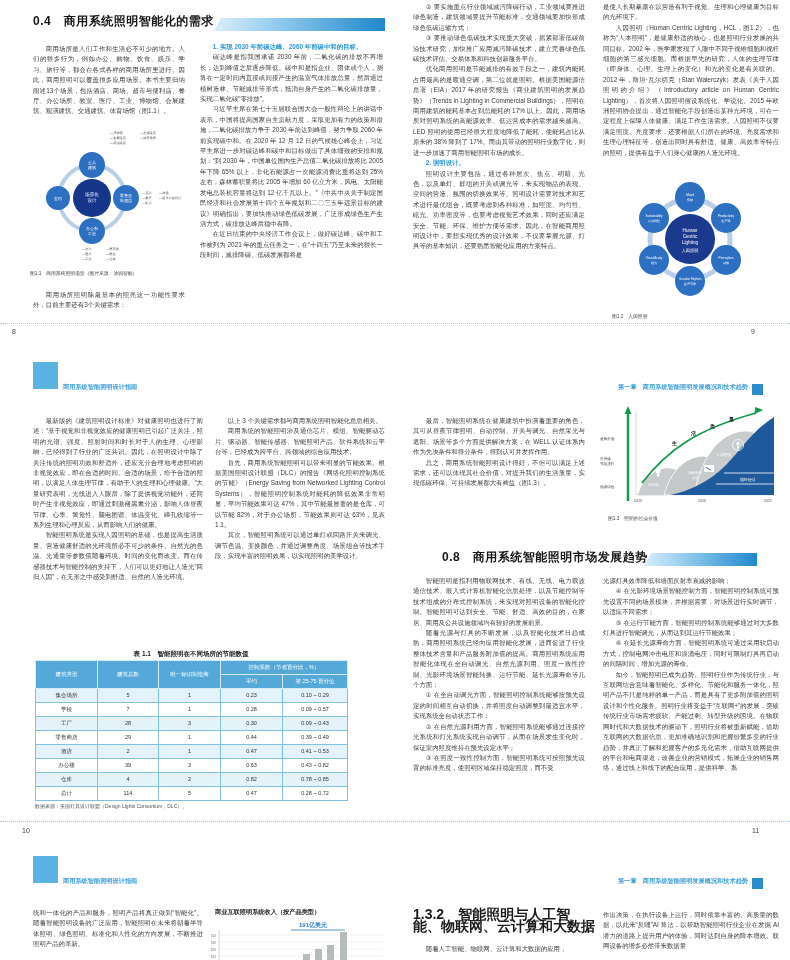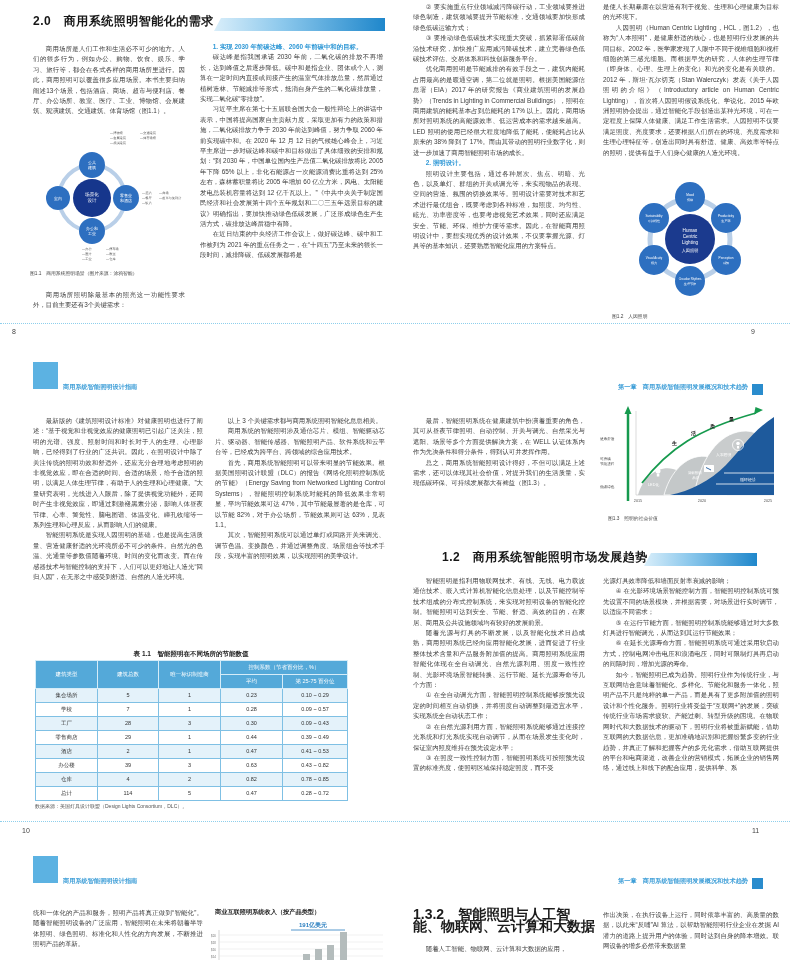--- a/index.html
+++ b/index.html
@@ -27,21 +27,21 @@
   .t11 th,.t11 td{font-size:5.5px;text-align:center;padding:0;height:13px;line-height:1}
   .t11 tbody tr:nth-child(odd) td{background:#e4f2fa}
   .tnote{font-size:5px;color:#555;white-space:nowrap}
   .h132{font-size:14px;font-weight:bold;color:#1c1c1c;line-height:12px}
   .ctitle{font-size:6.2px;font-weight:bold;color:#222;white-space:nowrap}
   svg text{font-family:"Liberation Sans","DejaVu Sans",sans-serif}
 </style>
 </head>
 <body>
 
-<div class="b sec" style="left:33px;top:13px">2.0　商用系统照明智能化的需求</div>
+<div class="b sec" style="left:33px;top:13px">0.4　商用系统照明智能化的需求</div>
 <div class="b bar" style="left:214px;top:18px;width:171px"></div>
 
 <div class="b col" style="left:33px;top:44px;width:152px;height:84px">
   <p>商用场所是人们工作和生活必不可少的地方。人们的很多行为，例如办公、购物、饮食、娱乐、学习、旅行等，都会在各式各样的商用场所里进行。因此，商用照明可以覆盖很多应用场景。本书主要归纳阐述13个场景，包括酒店、商场、超市与便利店、餐厅、办公场所、教室、医疗、工业、博物馆、会展建筑、观演建筑、交通建筑、体育场馆（图1.1）。</p>
 </div>
 
 <svg class="b" style="left:28px;top:126px" width="168" height="142" viewBox="0 0 168 142">
   <circle cx="64" cy="72" r="33" fill="none" stroke="#b9cfe8" stroke-width="4"></circle>
   <circle cx="64" cy="39" r="13" fill="#2d6fc0"></circle>
   <circle cx="98" cy="72" r="13" fill="#2d6fc0"></circle>
@@ -267,21 +267,21 @@
   <text x="74" y="42" font-size="5" font-weight="bold" fill="#222">生</text>
   <text x="93" y="32" font-size="5" font-weight="bold" fill="#222">活</text>
   <text x="112" y="25" font-size="5" font-weight="bold" fill="#222">质</text>
   <text x="131" y="18" font-size="5" font-weight="bold" fill="#222">量</text>
   <text x="40" y="99" text-anchor="middle" font-size="3.8" fill="#555">2015</text>
   <text x="104" y="99" text-anchor="middle" font-size="3.8" fill="#555">2020</text>
   <text x="170" y="99" text-anchor="middle" font-size="3.8" fill="#555">2025</text>
 </svg>
 <div class="b cap" style="left:608px;top:515px">图1.3　照明的社会价值</div>
 
-<div class="b sec" style="left:442px;top:549px">1.2　商用系统智能照明市场发展趋势</div>
+<div class="b sec" style="left:442px;top:549px">0.8　商用系统智能照明市场发展趋势</div>
 <div class="b bar" style="left:644px;top:553px;width:113px"></div>
 
 <div class="b col" style="left:413px;top:576px;width:172px;height:240px">
   <p>智能照明是指利用物联网技术、有线、无线、电力载波通信技术、嵌入式计算机智能化信息处理，以及节能控制等技术组成的分布式控制系统，来实现对照明设备的智能化控制。智能照明可达到安全、节能、舒适、高效的目的，在家居、商用及公共设施领域均有较好的发展前景。</p>
   <p>随着光源与灯具的不断发展，以及智能化技术日趋成熟，商用照明系统已经向应用智能化发展，进而促进了行业整体技术含量和产品服务附加值的提高。商用照明系统应用智能化体现在全自动调光、自然光源利用、照度一致性控制、光影环境场景智能转换、运行节能、延长光源寿命等几个方面：</p>
   <p>① 在全自动调光方面，智能照明控制系统能够按预先设定的时间相互自动切换，并将照度自动调整到最适宜水平，实现系统全自动状态工作；</p>
   <p>② 在自然光源利用方面，智能照明系统能够通过连接控光系统和灯光系统实现自动调节，从而在场景发生变化时，保证室内照度维持在预先设定水平；</p>
   <p>③ 在照度一致性控制方面，智能照明系统可按照预先设置的标准亮度，使照明区域保持稳定照度，而不受</p>
 </div>
 <div class="b col" style="left:603px;top:576px;width:176px;height:240px">

